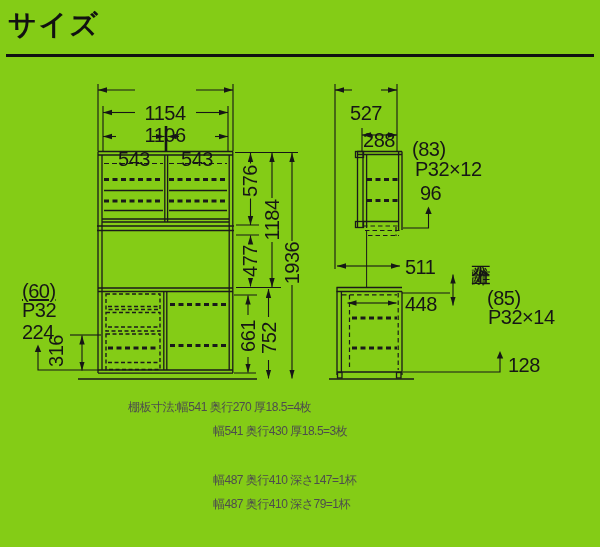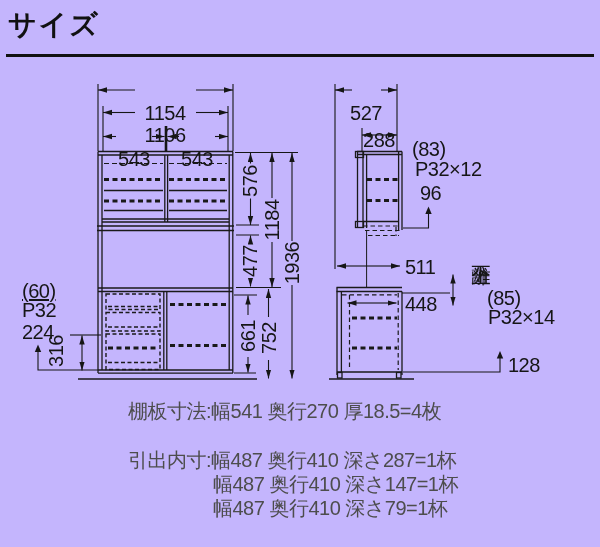--- a/index.html
+++ b/index.html
@@ -1,26 +1,26 @@
 <!DOCTYPE html>
 <html><head>
 <meta charset="utf-8">
 <style>
   html,body{margin:0;padding:0;background:#fff;}
-  .page{position:relative;width:600px;height:547px;background:#c4b5fd;overflow:hidden;
+  .page{position:relative;width:600px;height:547px;background:#84cc16;overflow:hidden;
         font-family:"Liberation Sans","DejaVu Sans",sans-serif;color:#111;}
   .title{position:absolute;left:8px;top:8px;font-size:28px;line-height:1.2;
          font-family:"Liberation Serif","DejaVu Serif",serif;font-weight:600;letter-spacing:2px;}
   .rule{position:absolute;left:6px;top:54px;width:588px;height:2.5px;background:#111;}
   svg.draw{position:absolute;left:0;top:0;}
   .dimtxt{position:absolute;font-size:20px;line-height:1;white-space:nowrap;color:#161616;letter-spacing:-0.5px;}
   .ctr{transform:translate(-50%,-50%);margin-top:23px;}
   .rot{transform:translate(-50%,-50%) rotate(-90deg);}
   .vert{writing-mode:vertical-rl;text-orientation:upright;font-size:19px;letter-spacing:0;}
-  .spec{position:absolute;font-size:20px;line-height:1;white-space:nowrap;color:#4d4d4d;letter-spacing:-0.5px;}
+  .spec{position:absolute;font-size:12px;line-height:1;white-space:nowrap;color:#4d4d4d;letter-spacing:-0.5px;}
 </style>
 </head>
 <body>
 
 <div class="page">
 
   <div class="title">サイズ</div>
   <div class="rule"></div>
 
   <svg class="draw" width="600" height="547" viewBox="0 0 600 547">
@@ -182,17 +182,17 @@
   <div class="dimtxt" style="left:412px;top:139px;">(83)</div>
   <div class="dimtxt" style="left:415px;top:159px;">P32×12</div>
   <div class="dimtxt" style="left:420px;top:183px;">96</div>
 
   <div class="dimtxt vert" style="left:472px;top:251px;">上下分離</div>
   <div class="dimtxt" style="left:487px;top:288px;">(85)</div>
   <div class="dimtxt" style="left:488px;top:307px;">P32×14</div>
   <div class="dimtxt" style="left:508px;top:326px;margin-top:29px;">128</div>
 
   <div class="spec" style="left:128px;top:401px;">棚板寸法:幅541 奥行270 厚18.5=4枚</div>
-  <div class="spec" style="left:128px;top:450px;">引出内寸:幅487 奥行410 深さ287=1杯</div>
+  <div class="spec" style="left:213px;top:425px;">幅541 奥行430 厚18.5=3枚</div>
   <div class="spec" style="left:213px;top:474px;">幅487 奥行410 深さ147=1杯</div>
   <div class="spec" style="left:213px;top:498px;">幅487 奥行410 深さ79=1杯</div>
 
 </div>
 
 </body></html>

